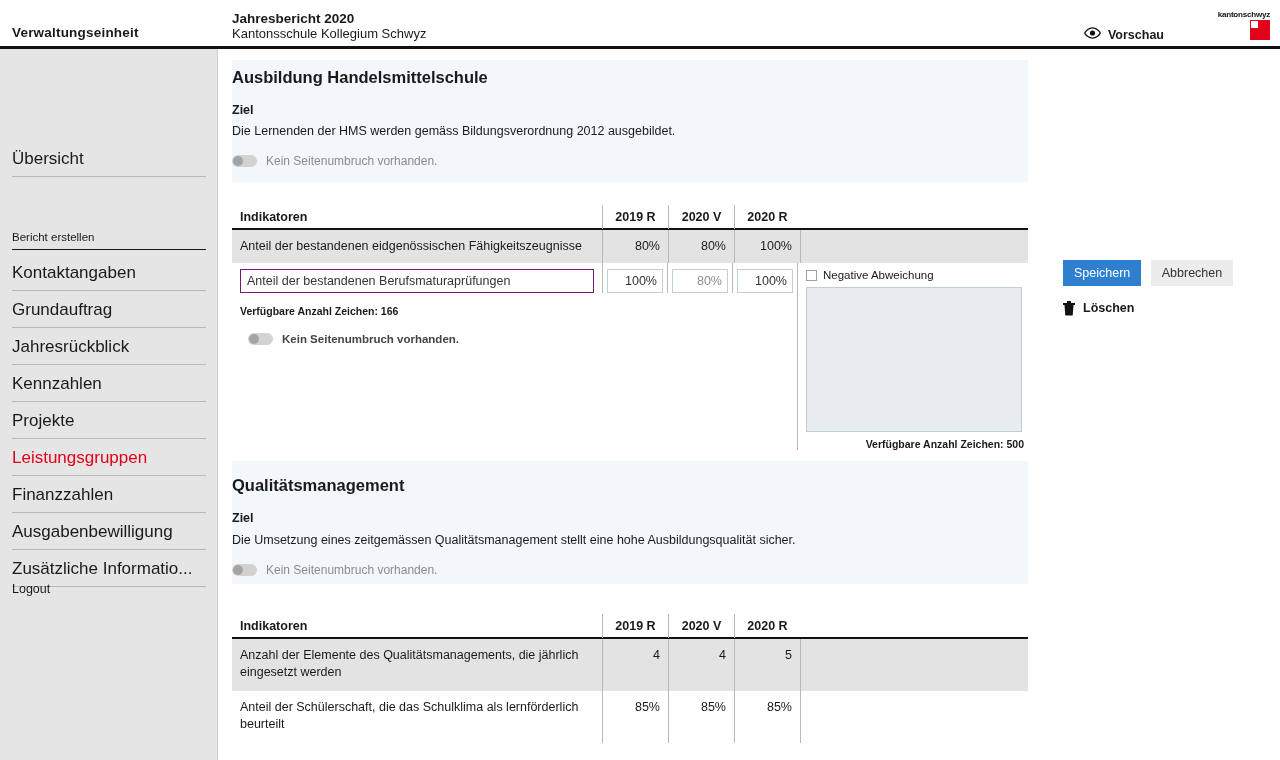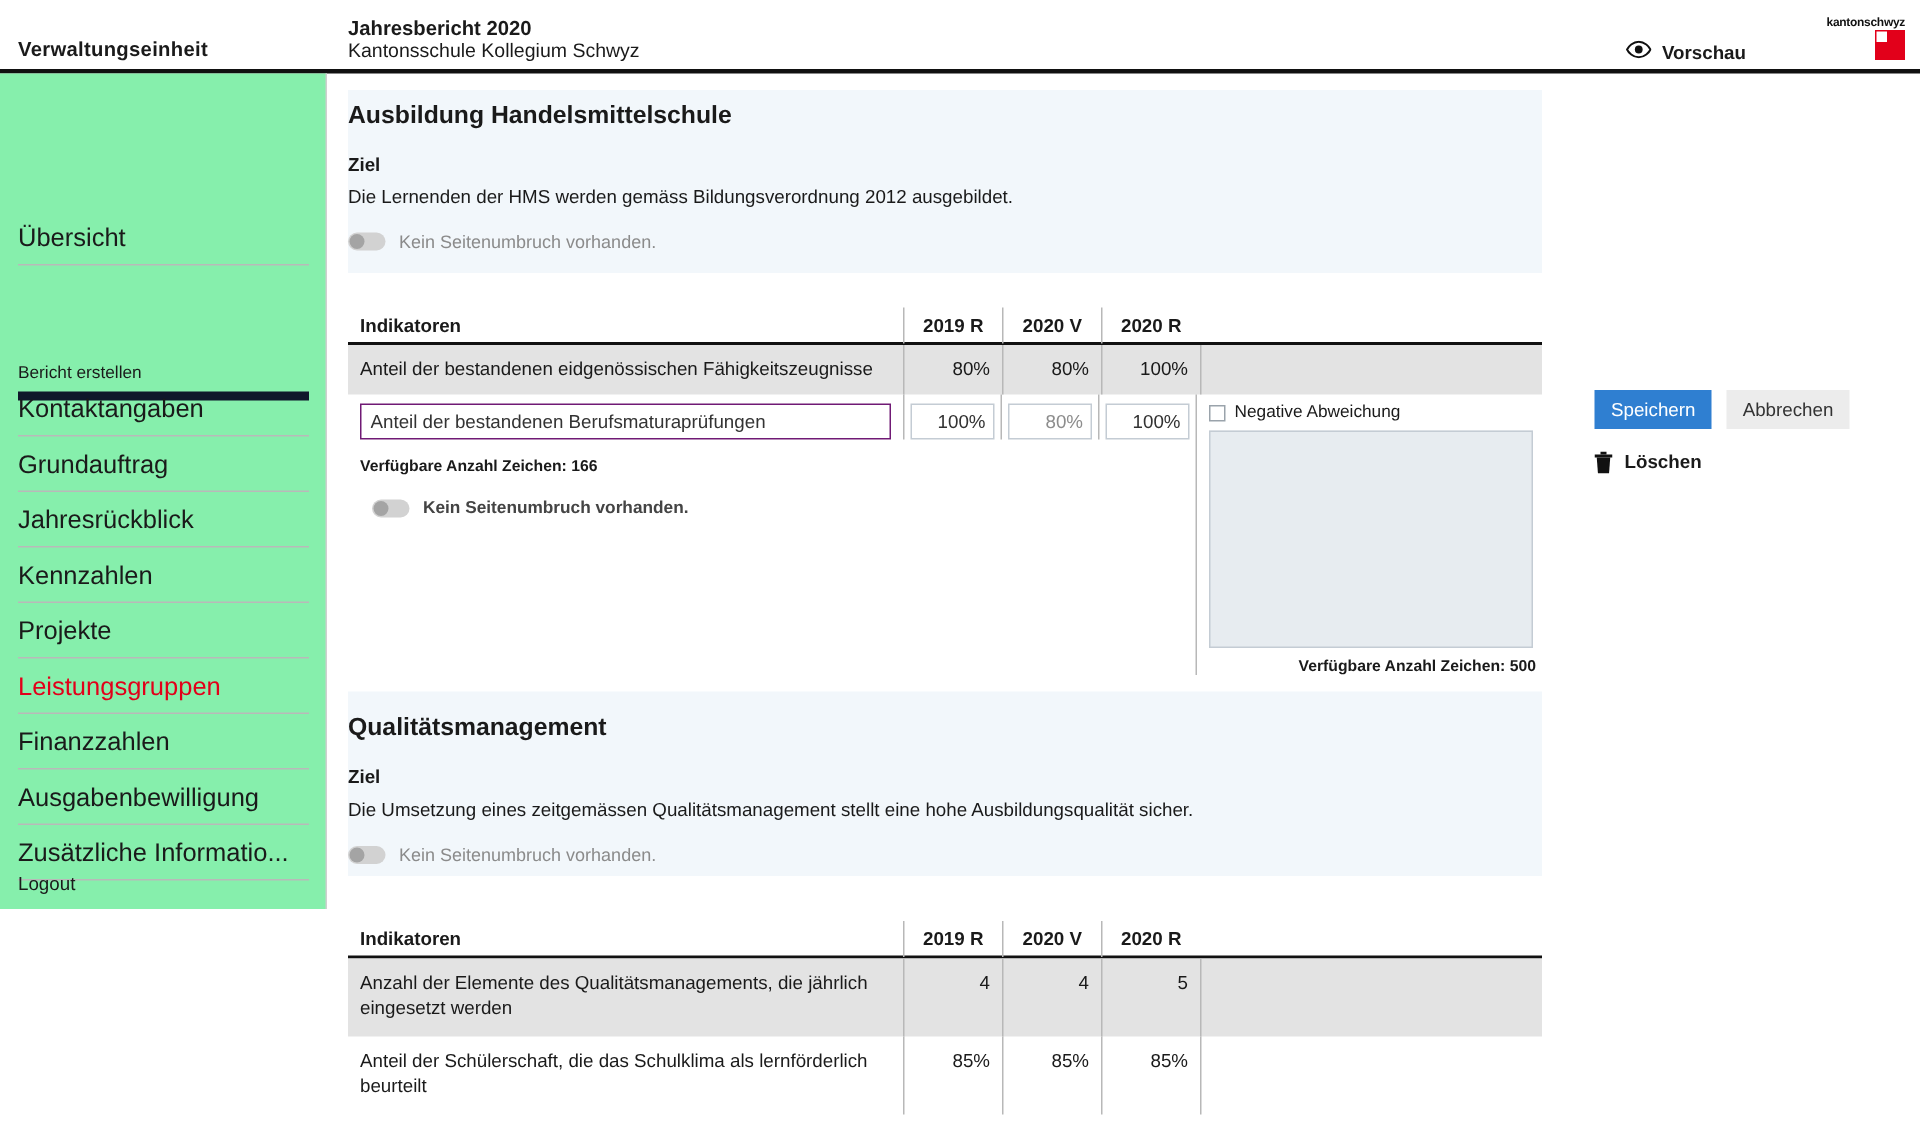--- a/index.html
+++ b/index.html
@@ -43,34 +43,34 @@
     width: 68px; height: 30px;
   }
   .logo-text {
     font-size: 8px; font-weight: bold; letter-spacing: -.2px;
     color: #111; display: block; text-align: right; line-height: 9px;
   }
   .logo-flag { position: absolute; right: 0; top: 10px; width: 20px; height: 20px; }
 
   
   .sidebar {
-    position: absolute; left: 0; top: 49px; width: 218px; height: 557px;
-    background: #86efac; border-right: 1px solid #cfcfcf;
+    position: absolute; left: 0; top: 49px; width: 218px; height: 711px;
+    background: #e5e5e5; border-right: 1px solid #cfcfcf;
   }
   .nav-link {
     display: block; font-size: 17px; color: #1a1a1a;
     padding: 0 0 7px 0; margin: 0 12px;
     border-bottom: 1px solid #b9b9b9;
     cursor: pointer; white-space: nowrap;
   }
   .nav-link.active { color: #e2001a; }
   .nav-small {
     display: block; font-size: 11.5px; color: #1a1a1a;
-    margin: 16px 12px; padding-bottom: 6px;
-    border-bottom: 6px solid #0f172a; cursor: pointer;
+    margin: 4px 12px; padding-bottom: 6px;
+    border-bottom: 1px solid #0f172a; cursor: pointer;
   }
   .logout {
     position: absolute; left: 12px; top: 533px;
     font-size: 12.5px; cursor: pointer;
   }
   #ue-wrap { position: absolute; left: 0; top: 100px; width: 218px; }
   #create-wrap { position: absolute; left: 0; top: 178px; width: 218px; }
   #menu-wrap { position: absolute; left: 0; top: 205px; width: 218px; }
   #menu-wrap .nav-link { margin-top: 9px; }
 

